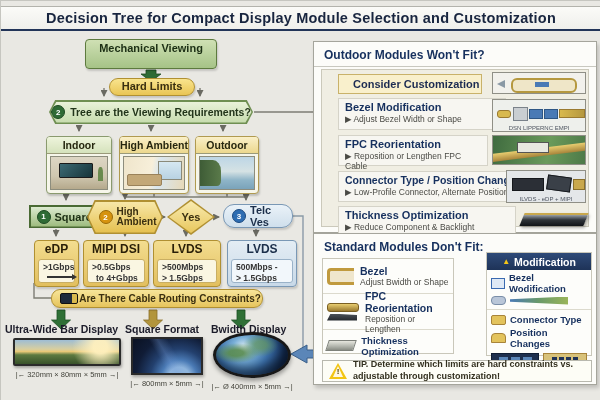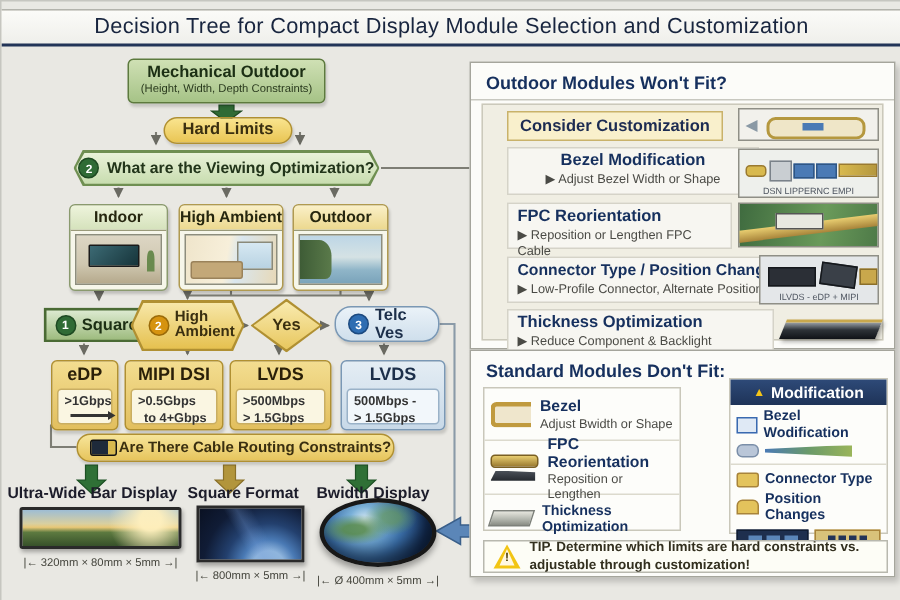--- a/index.html
+++ b/index.html
@@ -3,21 +3,21 @@
 <meta charset="utf-8">
 <style>
   html,body{margin:0;padding:0;}
   body{font-family:"Liberation Sans","DejaVu Sans",sans-serif;}
   #stage{position:relative;width:600px;height:400px;background:#e9e8e3;overflow:hidden;border:1px solid #c6c6c0;}
   svg{position:absolute;left:0;top:0;z-index:1;pointer-events:none;}
   .el{position:absolute;z-index:2;box-sizing:border-box;}
   
   .titlebar{left:0;top:5px;width:600px;height:25px;background:linear-gradient(180deg,#fbfbf8,#efefeb);
     border-top:1px solid #b3b3ac;border-bottom:2px solid #223458;display:flex;align-items:center;justify-content:center;}
-  .titlebar span{font-size:14.5px;font-weight:normal;color:#18253f;letter-spacing:.2px;text-align:center;}
+  .titlebar span{font-size:14.5px;font-weight:bold;color:#18253f;letter-spacing:.2px;text-align:center;}
   
   .greenbox{background:linear-gradient(180deg,#cfe0b4,#a6c387);border:1.5px solid #5d7a3e;border-radius:4px;
     text-align:center;box-shadow:1px 2px 2px rgba(0,0,0,.15);}
   .greenbox .t1{font-size:11px;font-weight:bold;color:#1c2f14;margin-top:2px;}
   .greenbox .t2{font-size:7.5px;color:#2a3a1e;}
   .pill{background:linear-gradient(180deg,#f9e48e,#e9c554);border:1.5px solid #b09032;border-radius:9px;
     text-align:center;font-size:11px;font-weight:bold;color:#3a2f10;line-height:15px;box-shadow:1px 2px 2px rgba(0,0,0,.15);}
   .hexo{clip-path:polygon(3% 0,97% 0,100% 50%,97% 100%,3% 100%,0 50%);background:#6f8f52;}
   .hexi{position:absolute;left:1.5px;top:1.5px;right:1.5px;bottom:1.5px;
     clip-path:polygon(3% 0,97% 0,100% 50%,97% 100%,3% 100%,0 50%);
@@ -40,22 +40,22 @@
   .blue-st{background:linear-gradient(180deg,#e4edf4,#c8d9e8);border:1.5px solid #7a98b5;}
   .blue-spec{background:#f2f7fb;border:1px solid #9ab2c8;}
   .blue-st .nm{color:#1c2f4a;}
   .dlabel{font-size:10.5px;font-weight:bold;color:#1c1c2a;}
   .dims{font-size:7.5px;color:#44443c;text-align:center;}
   
   .panel{background:#fcfcf9;border:1px solid #a5a59c;box-shadow:2px 3px 4px rgba(0,0,0,.18);}
   .phead{position:absolute;left:10px;top:6px;font-size:12px;font-weight:bold;color:#16305e;}
   .pdiv{position:absolute;left:0;right:0;height:0;border-top:1px solid #c8c8c0;}
   .inner{position:absolute;background:#f0eee3;border:1px solid #cbc9bb;}
-  .consider{background:#f9f0cc;border:1.5px solid #c9b26a;text-align:center;font-size:11px;font-weight:bold;
-    color:#1c2b52;line-height:18px;}
+  .consider{background:#f9f0cc;border:1.5px solid #c9b26a;text-align:left;font-size:11px;font-weight:bold;
+    color:#1c2b52;line-height:18px;padding-left:14px;}
   .rowbox{background:#f7f6f1;border:1px solid #d5d3c8;padding:2px 6px;}
   .rowbox .rt{font-size:11px;font-weight:bold;color:#16305e;}
   .rowbox .rs{font-size:8.5px;color:#4a4a45;margin-top:1px;}
   .rimg{border:1px solid #8f8f86;background:#f0efe9;overflow:hidden;}
   .cap{position:absolute;left:0;right:0;bottom:0;font-size:6px;color:#4e5560;text-align:center;}
   
   .subbox{background:#fdfdfa;border:1px solid #c9c7ba;}
   .li-row{display:flex;align-items:center;gap:6px;padding:2px 4px;border-bottom:1px solid #dcdacd;}
   .li-row:last-child{border-bottom:none;}
   .li-txt .rt{font-size:10.5px;font-weight:bold;color:#16305e;}
@@ -137,32 +137,31 @@
     <path d="M314,143.5 h12 v-4.5 l12,8 -12,8 v-4.5 h-12 z" fill="#4f7cb5" stroke="#2e5685" stroke-width=".8"></path>
     <path d="M314,179.5 h12 v-4.5 l12,8 -12,8 v-4.5 h-12 z" fill="#4f7cb5" stroke="#2e5685" stroke-width=".8"></path>
     <path d="M314,212.5 h12 v-4.5 l12,8 -12,8 v-4.5 h-12 z" fill="#c08a4e" stroke="#8f6232" stroke-width=".8"></path>
   </svg>
 
   <div class="el titlebar">
     <span>Decision Tree for Compact Display Module Selection and Customization</span>
   </div>
 
   <div class="el greenbox" style="left:84px;top:38px;width:132px;height:30px;">
-    <div class="t1">Mechanical Outdoor</div>
-    <div class="t2">(Height, Width, Depth Constraints)</div>
+    <div class="t1">Mechanical Viewing</div>
   </div>
 
   <div class="el pill" style="left:108px;top:77px;width:86px;height:18px;">
     <span>Hard Limits</span>
   </div>
 
   <div class="el hexo" style="left:48px;top:99px;width:204px;height:24px;">
     <div class="hexi">
       <span class="badge b-green">2</span>
-      <span style="font-size:10.5px;font-weight:bold;color:#22351a;">What are the Viewing Optimization?</span>
+      <span style="font-size:10.5px;font-weight:bold;color:#22351a;">Tree are the Viewing Requirements?</span>
     </div>
   </div>
 
   <div class="el envbox" style="left:45px;top:135px;width:66px;height:58px;border:1.5px solid #8a9a6e;">
     <div class="hd" style="background:linear-gradient(180deg,#eef4dc,#d5e2bc);">Indoor</div>
     <div class="photo" style="background:linear-gradient(180deg,#ddd6c4 0%,#cfc7b0 60%,#b5a98c 100%);">
       <div style="position:absolute;left:14%;top:18%;width:58%;height:42%;background:linear-gradient(135deg,#3c6a74,#16343a);border:1.5px solid #1a1a1a;border-radius:1px;"></div>
       <div style="position:absolute;right:8%;top:30%;width:8%;height:45%;background:#6a8a4e;border-radius:40% 40% 0 0;"></div>
     </div>
   </div>
@@ -254,21 +253,21 @@
 
   <div class="el panel" style="left:312px;top:40px;width:284px;height:192px;">
     <div class="phead">Outdoor Modules Won't Fit?</div>
     <div class="pdiv" style="top:24px;"></div>
     <div class="inner" style="left:7px;top:27px;right:7px;bottom:5px;"></div>
 
     <div class="el consider" style="left:24px;top:32px;width:144px;height:20px;">
       <span>Consider Customization</span>
     </div>
 
-    <div class="el rowbox" style="left:24px;top:56px;width:168px;height:32px;text-align:center;">
+    <div class="el rowbox" style="left:24px;top:56px;width:168px;height:32px;">
       <div class="rt">Bezel Modification</div>
       <div class="rs">▶ Adjust Bezel Width or Shape</div>
     </div>
     <div class="el rowbox" style="left:24px;top:93px;width:150px;height:31px;">
       <div class="rt">FPC Reorientation</div>
       <div class="rs">▶ Reposition or Lengthen FPC Cable</div>
     </div>
     <div class="el rowbox" style="left:24px;top:129px;width:192px;height:31px;">
       <div class="rt" style="font-size:10.5px;">Connector Type / Position Changes</div>
       <div class="rs">▶ Low-Profile Connector, Alternate Positions</div>

